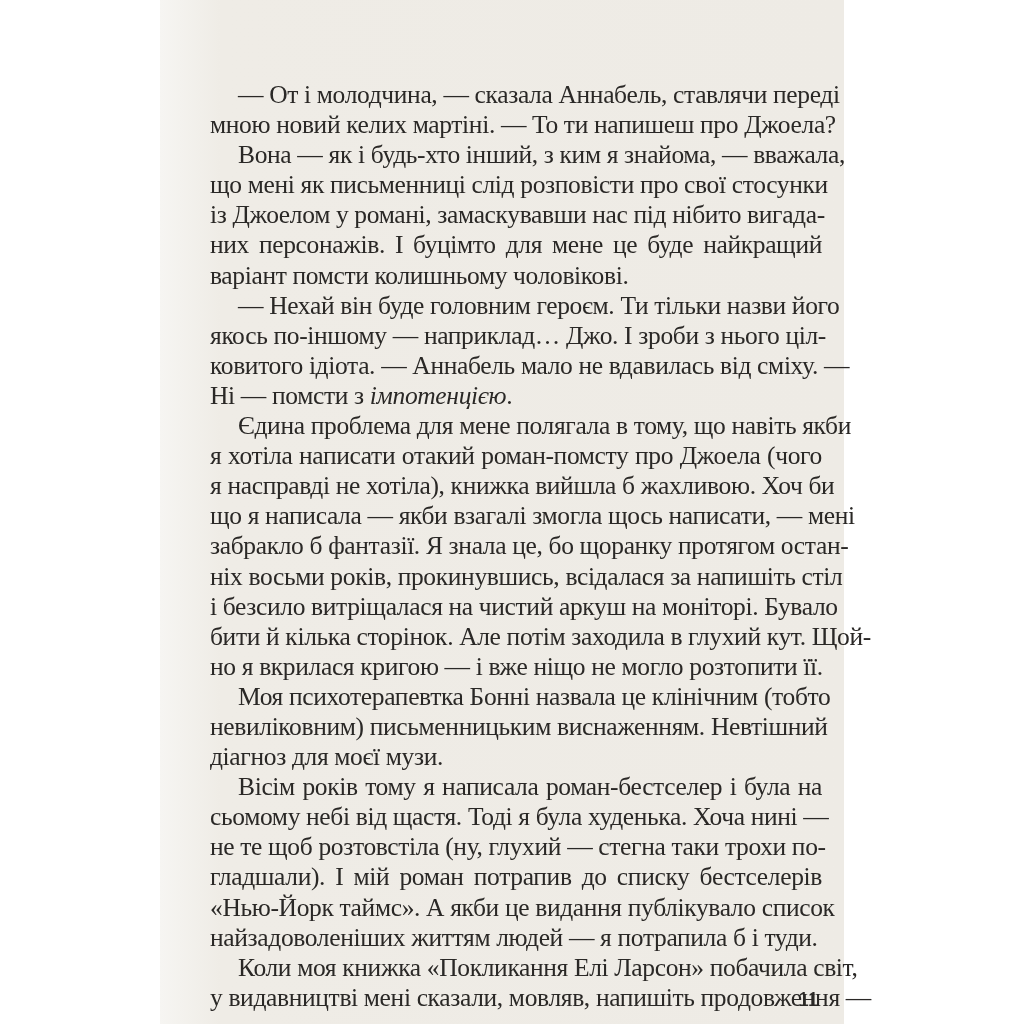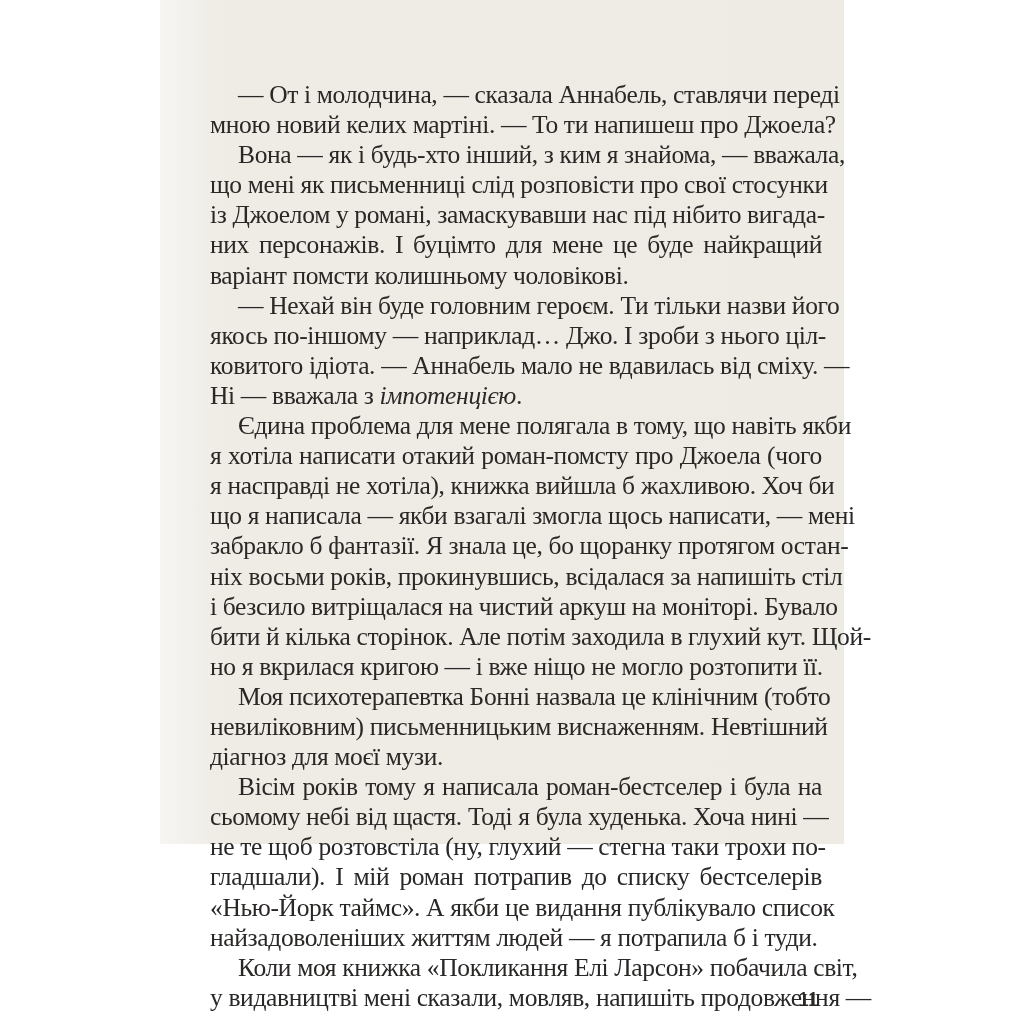--- a/index.html
+++ b/index.html
@@ -8,21 +8,21 @@
       width: 1024px;
       height: 1024px;
       background: #ffffff;
       overflow: hidden;
     }
     .page {
       position: absolute;
       left: 160px;
       top: 0;
       width: 684px;
-      height: 844px;
+      height: 1024px;
       background: linear-gradient(to right, #f6f5f2 0px, #efece6 60px, #eeebe5 100%);
     }
     .text-block {
       position: absolute;
       left: 50px;
       top: 80px;
       width: 612px;
       font-family: "Liberation Serif", "DejaVu Serif", serif;
       font-size: 25.5px;
       line-height: 30.1px;
@@ -63,21 +63,21 @@
     <span class="line indent">— От і молодчина, — сказала Аннабель, ставлячи переді</span>
     <span class="line last">мною новий келих мартіні. — То ти напишеш про Джоела?</span>
     <span class="line indent">Вона — як і будь-хто інший, з ким я знайома, — вважала,</span>
     <span class="line">що мені як письменниці слід розповісти про свої стосунки</span>
     <span class="line">із Джоелом у романі, замаскувавши нас під нібито вигада-</span>
     <span class="line">них персонажів. І буцімто для мене це буде найкращий</span>
     <span class="line last">варіант помсти колишньому чоловікові.</span>
     <span class="line indent">— Нехай він буде головним героєм. Ти тільки назви його</span>
     <span class="line">якось по-іншому — наприклад… Джо. І зроби з нього ціл-</span>
     <span class="line">ковитого ідіота. — Аннабель мало не вдавилась від сміху. —</span>
-    <span class="line last"><span>Ні — вважала з </span><em>імпотенцією</em><span>.</span></span>
+    <span class="line last"><span>Ні — помсти з </span><em>імпотенцією</em><span>.</span></span>
     <span class="line indent">Єдина проблема для мене полягала в тому, що навіть якби</span>
     <span class="line">я хотіла написати отакий роман-помсту про Джоела (чого</span>
     <span class="line">я насправді не хотіла), книжка вийшла б жахливою. Хоч би</span>
     <span class="line">що я написала — якби взагалі змогла щось написати, — мені</span>
     <span class="line">забракло б фантазії. Я знала це, бо щоранку протягом остан-</span>
     <span class="line">ніх восьми років, прокинувшись, всідалася за напишіть стіл</span>
     <span class="line">і безсило витріщалася на чистий аркуш на моніторі. Бувало</span>
     <span class="line">бити й кілька сторінок. Але потім заходила в глухий кут. Щой-</span>
     <span class="line last">но я вкрилася кригою — і вже ніщо не могло розтопити її.</span>
     <span class="line indent">Моя психотерапевтка Бонні назвала це клінічним (тобто</span>

